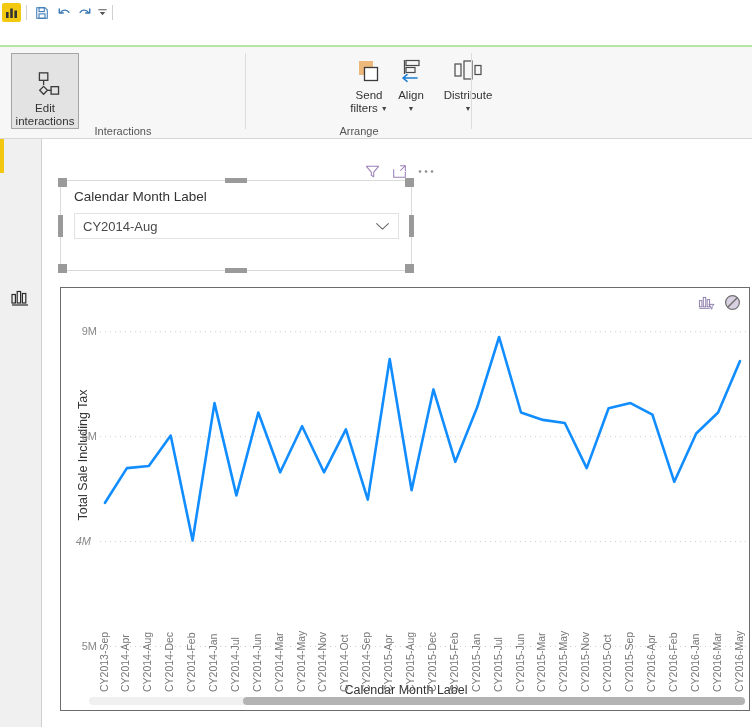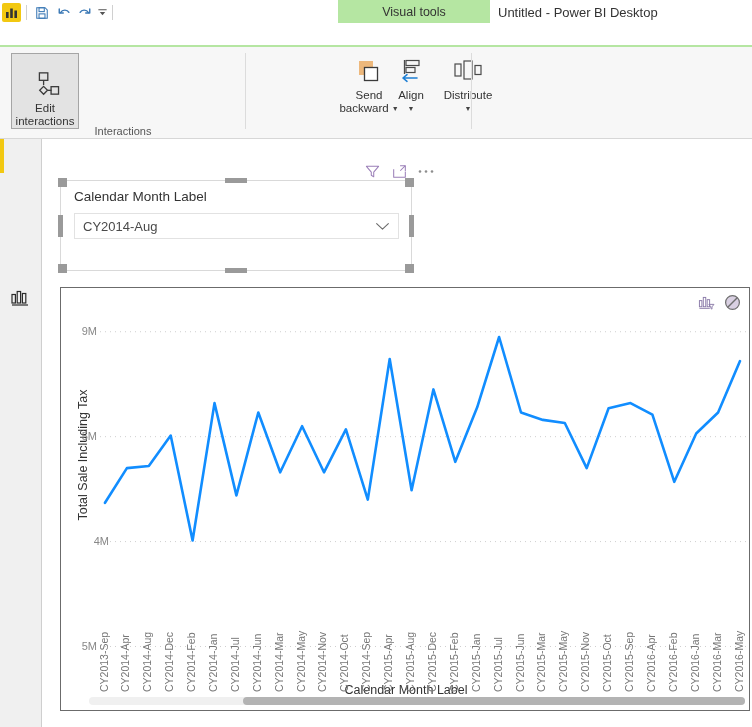--- a/index.html
+++ b/index.html
@@ -212,22 +212,20 @@
       </svg>
     </div>
     <div class="qat-btn" style="left:92px;">
       <svg width="11" height="11" viewBox="0 0 12 12">
         <path d="M1.5 3h9" stroke="#555" stroke-width="1.1"></path>
         <path d="M3 5.5l3 3.4 3-3.4z" fill="#555"></path>
       </svg>
     </div>
     <div class="qat-sep" style="left:112px;"></div>
 
-    <div class="visual-tools-tab">Visual tools</div>
-    <div class="win-title">Untitled - Power BI Desktop</div>
   </div>
 
   <div class="tabs-underline"></div>
 
   <div class="ribbon">
 
     <div class="ribbon-group" style="left:0; width:246px;">
       <div class="big-btn active" style="left:11px; top:6px; width:68px; height:76px;">
         <span class="glyph">
           <svg width="30" height="28" viewBox="0 0 32 30">
@@ -252,21 +250,21 @@
 
       <div class="big-btn" style="left:88px; top:8px; width:70px;">
         <span class="glyph">
           <svg width="30" height="28" viewBox="0 0 30 28">
             <rect x="5" y="3" width="14" height="14" fill="#edb87c"></rect>
             <rect x="10.5" y="9.5" width="13" height="13" fill="#fff" stroke="#3b3b3b" stroke-width="1.3"></rect>
           </svg>
         </span>
         <span>Send</span>
         <span style="display:flex;align-items:center;gap:3px;">
-          <span>backward</span>
+          <span>filters</span>
           <span class="caret">▼</span>
         </span>
       </div>
 
       <div class="big-btn" style="left:188px; top:8px; width:68px;">
         <span class="glyph">
           <svg width="32" height="28" viewBox="0 0 32 28">
             <rect x="3" y="6" width="6" height="12" fill="none" stroke="#4a4a4a" stroke-width="1.2"></rect>
             <rect x="12" y="3" width="8" height="18" fill="none" stroke="#4a4a4a" stroke-width="1.2"></rect>
             <rect x="23" y="7.5" width="6" height="9" fill="none" stroke="#4a4a4a" stroke-width="1.2"></rect>
@@ -282,20 +280,21 @@
             <rect x="9" y="2.5" width="13" height="5" fill="none" stroke="#4a4a4a" stroke-width="1.2"></rect>
             <rect x="9" y="9.5" width="9" height="5" fill="none" stroke="#4a4a4a" stroke-width="1.2"></rect>
             <path d="M7.5 2v14" stroke="#4a4a4a" stroke-width="1.3"></path>
             <path d="M6 20h14M6 20l4-3.3M6 20l4 3.3" fill="none" stroke="#1e7fd4" stroke-width="1.6" stroke-linecap="round" stroke-linejoin="round"></path>
           </svg>
         </span>
         <span>Align</span>
         <span class="caret" style="margin-top:3px;">▼</span>
       </div>
 
+      <div class="group-label">Arrange</div>
       <div class="group-divider" style="right:0;"></div>
     </div>
   </div>
 
   <div class="leftbar">
     <div class="leftbar-accent"></div>
     <div class="leftbar-icon">
       <svg width="20" height="18" viewBox="0 0 20 18">
         <rect x="1" y="4.5" width="3.4" height="8.5" fill="none" stroke="#2b2b2b" stroke-width="1.2"></rect>
         <rect x="6.2" y="1.5" width="3.4" height="11.5" fill="none" stroke="#2b2b2b" stroke-width="1.2"></rect>
@@ -381,21 +380,21 @@
             <polyline points="44.0,214.8 65.9,180.1 87.8,178.0 109.7,147.6 131.6,252.5 153.5,115.1 175.4,207.4 197.3,124.5 219.2,184.3 241.1,138.2 263.0,184.3 284.9,141.3 306.8,211.6 328.7,71.0 350.6,202.2 372.4,101.4 394.3,173.8 416.2,119.3 438.1,49.0 460.0,124.5 481.9,131.9 503.8,135.0 525.7,180.1 547.6,120.3 569.5,115.1 591.4,126.6 613.3,193.8 635.2,145.5 657.1,124.5 679.0,73.1" fill="none" stroke="#118DFF" stroke-width="2.6" stroke-linejoin="round" stroke-linecap="round"></polyline>
           </svg>
       </div>
 
       <div class="axis-title-y">Total Sale Including Tax</div>
       <div class="axis-title-x">Calendar Month Label</div>
 
       <div id="yticks">
           <div class="ytick" style="left: 6px; top: 36.7391px;">9M</div>
           <div class="ytick" style="left: 6px; top: 141.667px;">5M</div>
-          <div class="ytick" style="left: 18px; top: 246.594px;">4M</div>
+          <div class="ytick" style="left: 0; top: 246.594px; font-style: italic;">4M</div>
           <div class="ytick" style="left: 6px; top: 351.522px;">5M</div>
         </div>
       <div id="xticks">
           <div class="xtick" style="left: 48.5px; top: 392px;">CY2013-Sep</div>
           <div class="xtick" style="left: 70.3966px; top: 392px;">CY2014-Apr</div>
           <div class="xtick" style="left: 92.2931px; top: 392px;">CY2014-Aug</div>
           <div class="xtick" style="left: 114.19px; top: 392px;">CY2014-Dec</div>
           <div class="xtick" style="left: 136.086px; top: 392px;">CY2014-Feb</div>
           <div class="xtick" style="left: 157.983px; top: 392px;">CY2014-Jan</div>
           <div class="xtick" style="left: 179.879px; top: 392px;">CY2014-Jul</div>

